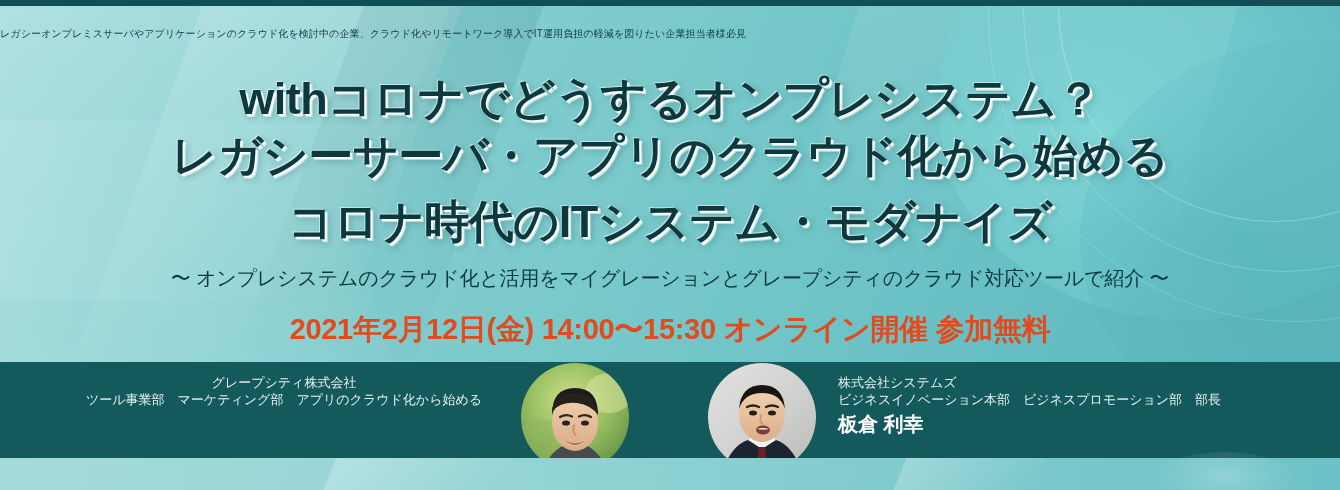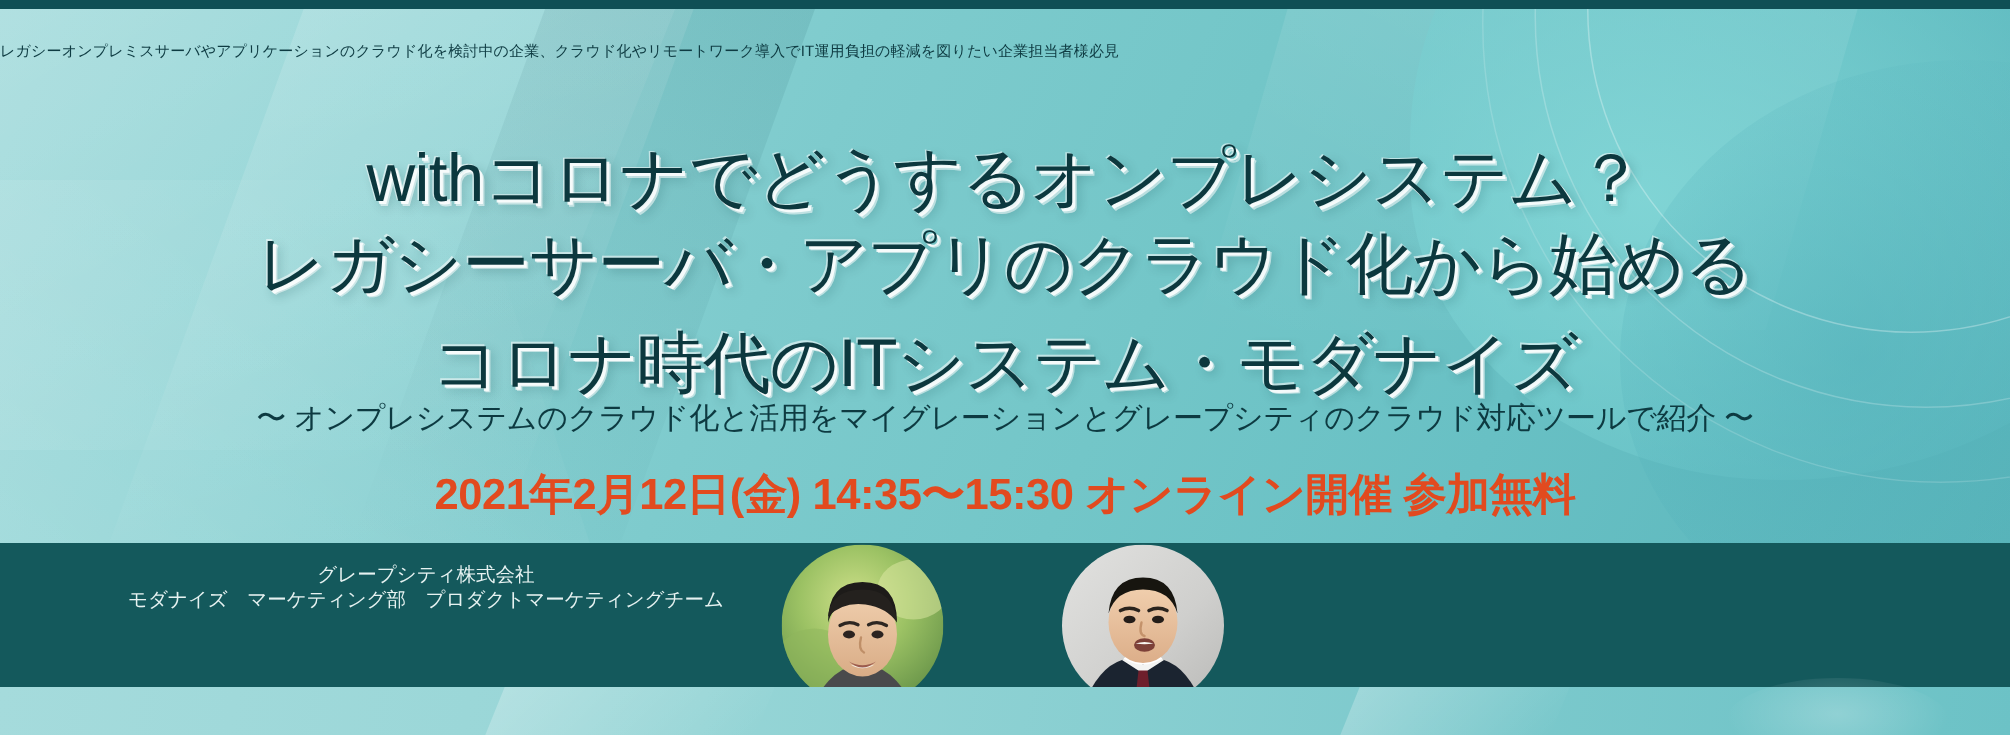--- a/index.html
+++ b/index.html
@@ -92,30 +92,29 @@
     font-size: 10px;
     letter-spacing: 0.1px;
     color: #0e3b42;
     white-space: nowrap;
   }
 
   .headline {
     position: absolute;
     left: 0; right: 0;
     text-align: center;
-    font-weight: normal;
+    font-weight: bold;
     color: #0c383e;
     white-space: nowrap;
     letter-spacing: -0.5px;
     text-shadow:
       2px 2px 0 rgba(255,255,255,0.85),
       3px 3px 0 rgba(255,255,255,0.55),
       -1px -1px 0 rgba(255,255,255,0.55),
       4px 4px 7px rgba(10,60,66,0.28);
-    margin-top: 20px;
   }
   .h1 { top: 69px;  font-size: 45px; }
   .h2 { top: 126px; font-size: 45px; }
   .h3 { top: 192px; font-size: 45px; }
 
   .subhead {
     position: absolute;
     top: 265px; left: 0; right: 0;
     text-align: center;
     font-size: 20px;
@@ -210,29 +209,34 @@
   <div class="top-strip"></div>
 
   <div class="kicker">レガシーオンプレミスサーバやアプリケーションのクラウド化を検討中の企業、クラウド化やリモートワーク導入でIT運用負担の軽減を図りたい企業担当者様必見</div>
 
   <div class="headline h1">withコロナでどうするオンプレシステム？</div>
   <div class="headline h2">レガシーサーバ・アプリのクラウド化から始める</div>
   <div class="headline h3">コロナ時代のITシステム・モダナイズ</div>
 
   <div class="subhead">〜 オンプレシステムのクラウド化と活用をマイグレーションとグレープシティのクラウド対応ツールで紹介 〜</div>
 
-  <div class="datetime">2021年2月12日(金)  14:35〜15:30 オンライン開催 参加無料</div>
+  <div class="datetime">2021年2月12日(金)  14:00〜15:30 オンライン開催 参加無料</div>
 
   <div class="speaker-bar"></div>
 
   <div class="speaker speaker-1">
     <div class="org">グレープシティ株式会社</div>
-    <div class="dept">モダナイズ　マーケティング部　プロダクトマーケティングチーム</div>
-  </div>
-
+    <div class="dept">ツール事業部　マーケティング部　アプリのクラウド化から始める</div>
+  </div>
+
+  <div class="speaker speaker-2">
+    <div class="org">株式会社システムズ</div>
+    <div class="dept">ビジネスイノベーション本部　ビジネスプロモーション部　部長</div>
+    <div class="pname"><span>板倉 利幸</span><span class="honor"></span></div>
+  </div>
 
   <div class="portrait p1">
     <svg class="photo-svg" viewBox="0 0 108 108">
       <defs>
         <radialGradient id="bg1" cx="45%" cy="35%" r="75%">
           <stop offset="0%" stop-color="#cfe08a"></stop>
           <stop offset="45%" stop-color="#9cc264"></stop>
           <stop offset="100%" stop-color="#5f8c44"></stop>
         </radialGradient>
         <linearGradient id="skin1" x1="0" y1="0" x2="0" y2="1">

